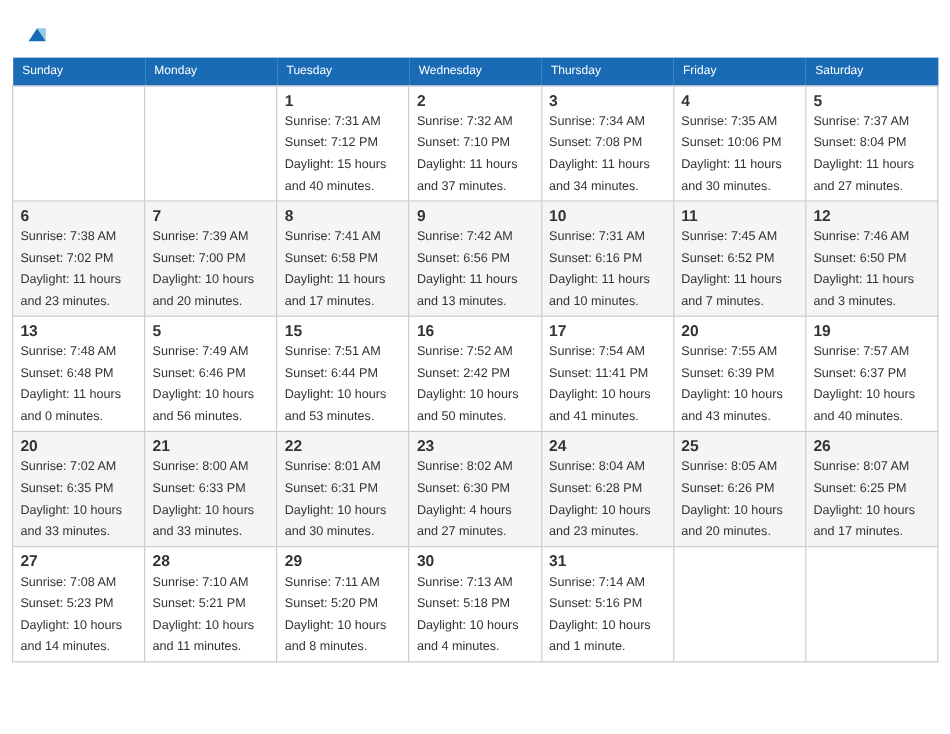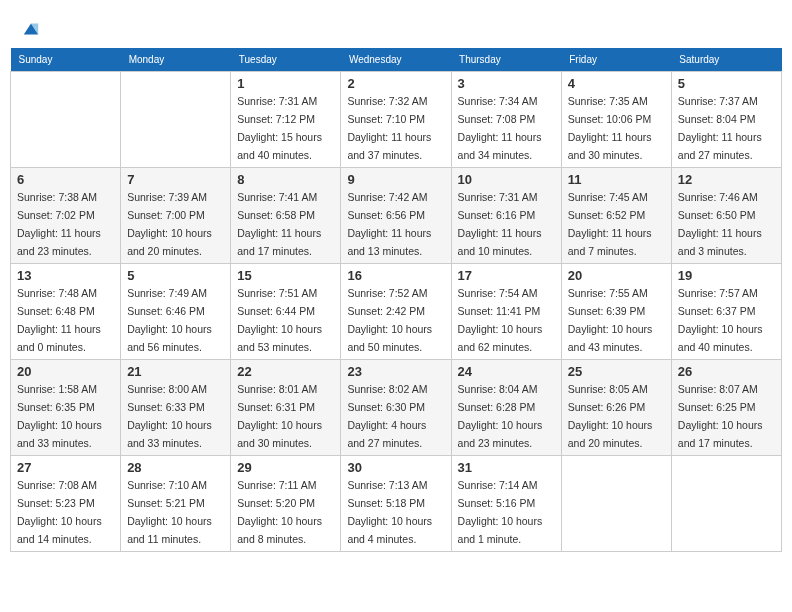--- a/index.html
+++ b/index.html
@@ -227,39 +227,39 @@
         <td>
         <span class="day-number">16</span>
         <span class="day-info">Sunrise: 7:52 AM</span><br>
         <span class="day-info">Sunset: 2:42 PM</span><br>
         <span class="day-info">Daylight: 10 hours and 50 minutes.</span>
       </td>
         <td>
         <span class="day-number">17</span>
         <span class="day-info">Sunrise: 7:54 AM</span><br>
         <span class="day-info">Sunset: 11:41 PM</span><br>
-        <span class="day-info">Daylight: 10 hours and 62 minutes.</span>
+        <span class="day-info">Daylight: 10 hours and 41 minutes.</span>
       </td>
         <td>
         <span class="day-number">20</span>
         <span class="day-info">Sunrise: 7:55 AM</span><br>
         <span class="day-info">Sunset: 6:39 PM</span><br>
         <span class="day-info">Daylight: 10 hours and 43 minutes.</span>
       </td>
         <td>
         <span class="day-number">19</span>
         <span class="day-info">Sunrise: 7:57 AM</span><br>
         <span class="day-info">Sunset: 6:37 PM</span><br>
         <span class="day-info">Daylight: 10 hours and 40 minutes.</span>
       </td>
       </tr>
       <tr>
         <td>
         <span class="day-number">20</span>
-        <span class="day-info">Sunrise: 1:58 AM</span><br>
+        <span class="day-info">Sunrise: 7:02 AM</span><br>
         <span class="day-info">Sunset: 6:35 PM</span><br>
         <span class="day-info">Daylight: 10 hours and 33 minutes.</span>
       </td>
         <td>
         <span class="day-number">21</span>
         <span class="day-info">Sunrise: 8:00 AM</span><br>
         <span class="day-info">Sunset: 6:33 PM</span><br>
         <span class="day-info">Daylight: 10 hours and 33 minutes.</span>
       </td>
         <td>

